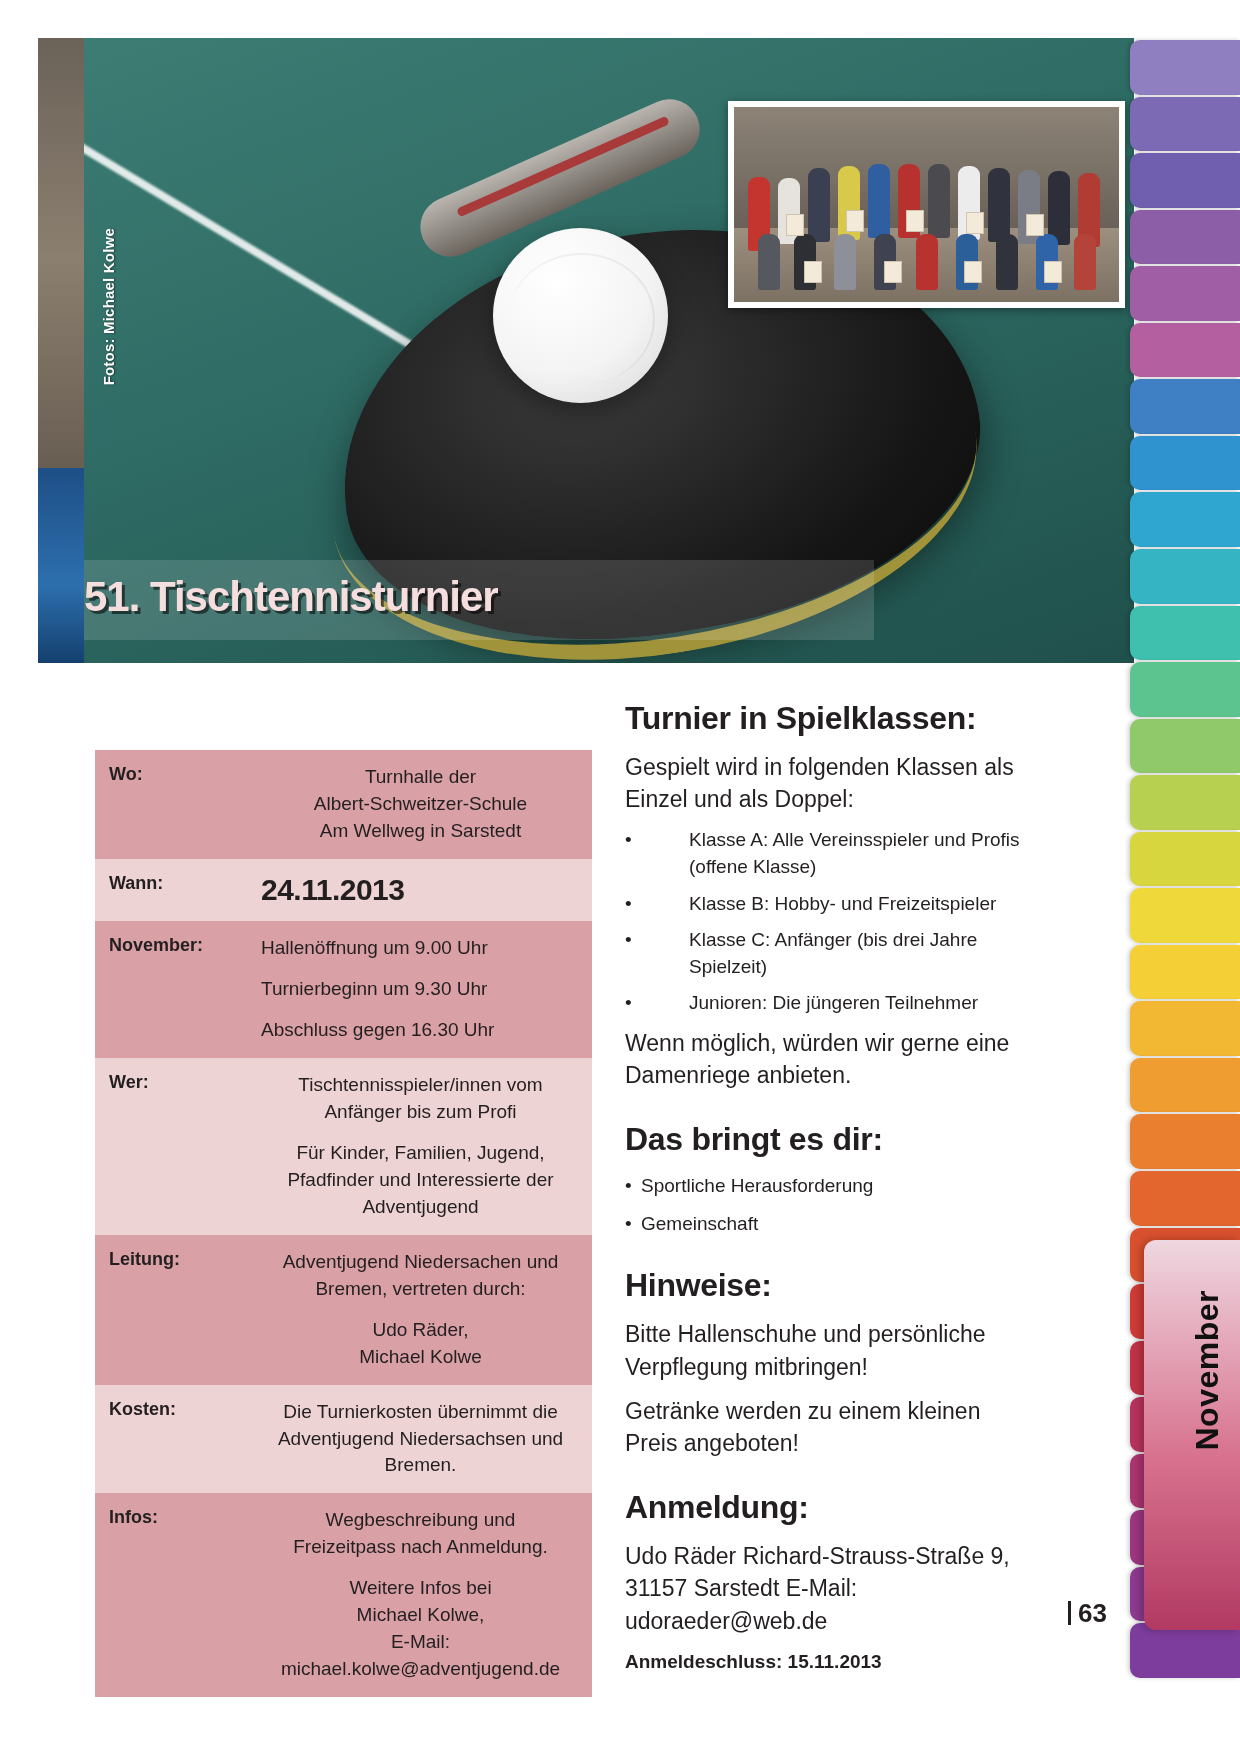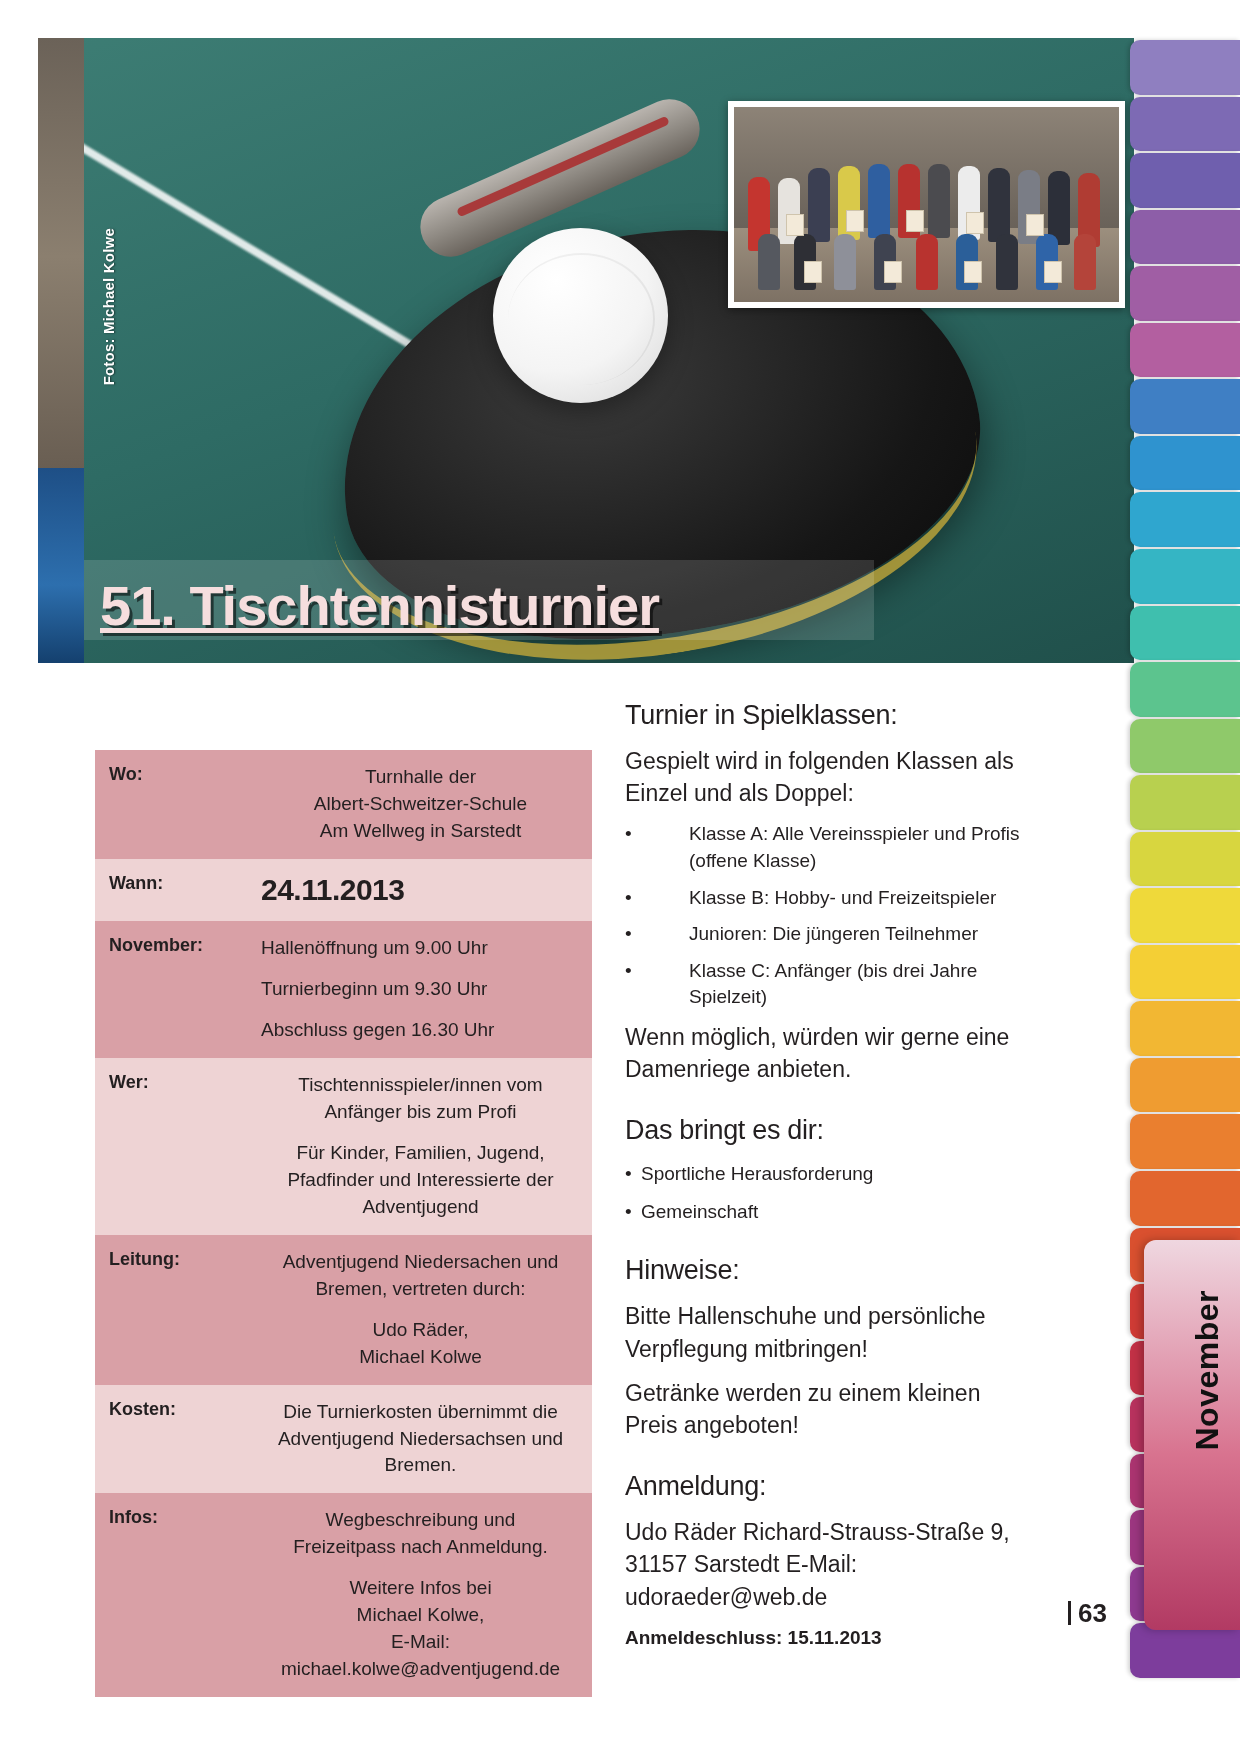--- a/index.html
+++ b/index.html
@@ -181,29 +181,28 @@
   #title-band {
     position: absolute;
     left: 84px;
     top: 560px;
     width: 790px;
     height: 80px;
     background: rgba(255,255,255,0.14);
   }
   #doc-title {
     position: absolute;
-    left: 100px;
+    left: 84px;
     top: 573px;
-    font-size: 56px;
+    font-size: 42px;
     font-weight: bold;
     color: #f6dede;
     letter-spacing: -1px;
     text-shadow: 3px 3px 0 rgba(0,0,0,0.55);
     white-space: nowrap;
-    text-decoration: underline;
   }
 
   
   #info-table {
     position: absolute;
     left: 95px;
     top: 750px;
     width: 497px;
     border-collapse: collapse;
     font-size: 19px;
@@ -235,22 +234,22 @@
 
   
   #right-col {
     position: absolute;
     left: 625px;
     top: 700px;
     width: 412px;
     color: #231f20;
   }
   #right-col h2 {
-    font-size: 27px;
-    font-weight: normal;
+    font-size: 32px;
+    font-weight: bold;
     margin: 0 0 14px 0;
     letter-spacing: -.3px;
   }
   #right-col h2.spaced { margin-top: 30px; }
   #right-col p {
     font-size: 23px;
     line-height: 1.4;
     margin: 0 0 12px 0;
   }
   .cls-list { margin: 4px 0 10px 0; padding: 0; list-style: none; }
@@ -479,22 +478,22 @@
       </tr>
     </tbody>
   </table>
 
   <div id="right-col">
     <h2>Turnier in Spielklassen:</h2>
     <p>Gespielt wird in folgenden Klassen als Einzel und als Doppel:</p>
     <ul class="cls-list">
       <li>Klasse A: Alle Vereinsspieler und Profis (offene Klasse)</li>
       <li>Klasse B: Hobby- und Freizeitspieler</li>
+      <li>Klasse C: Anfänger (bis drei Jahre Spielzeit)</li>
       <li>Junioren: Die jüngeren Teilnehmer</li>
-      <li>Klasse C: Anfänger (bis drei Jahre Spielzeit)</li>
     </ul>
     <p>Wenn möglich, würden wir gerne eine Damenriege anbieten.</p>
 
     <h2 class="spaced">Das bringt es dir:</h2>
     <ul class="dot-list">
       <li>Sportliche Herausforderung</li>
       <li>Gemeinschaft</li>
     </ul>
 
     <h2 class="spaced">Hinweise:</h2>

